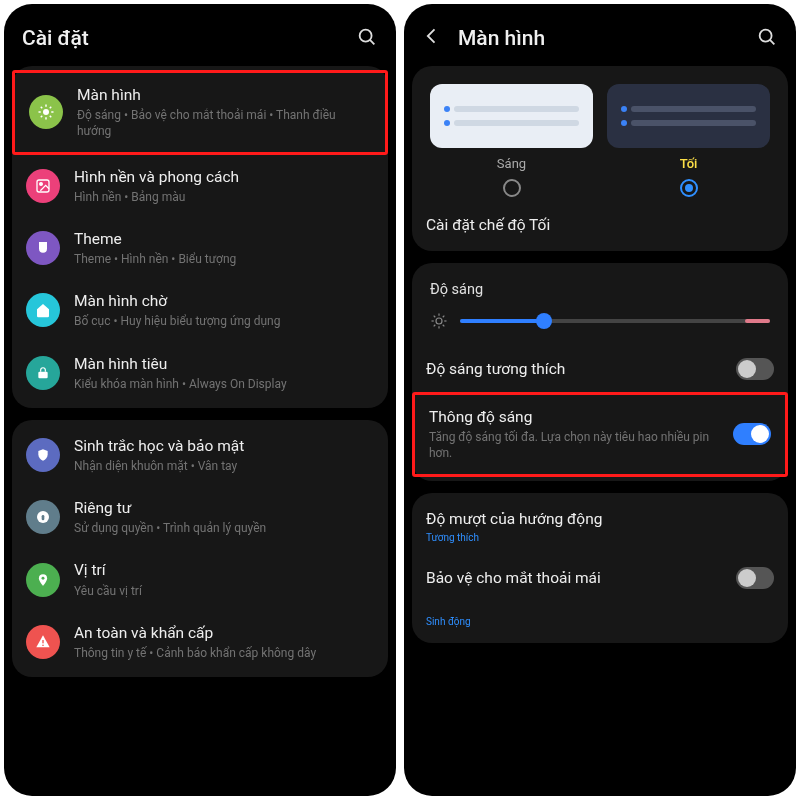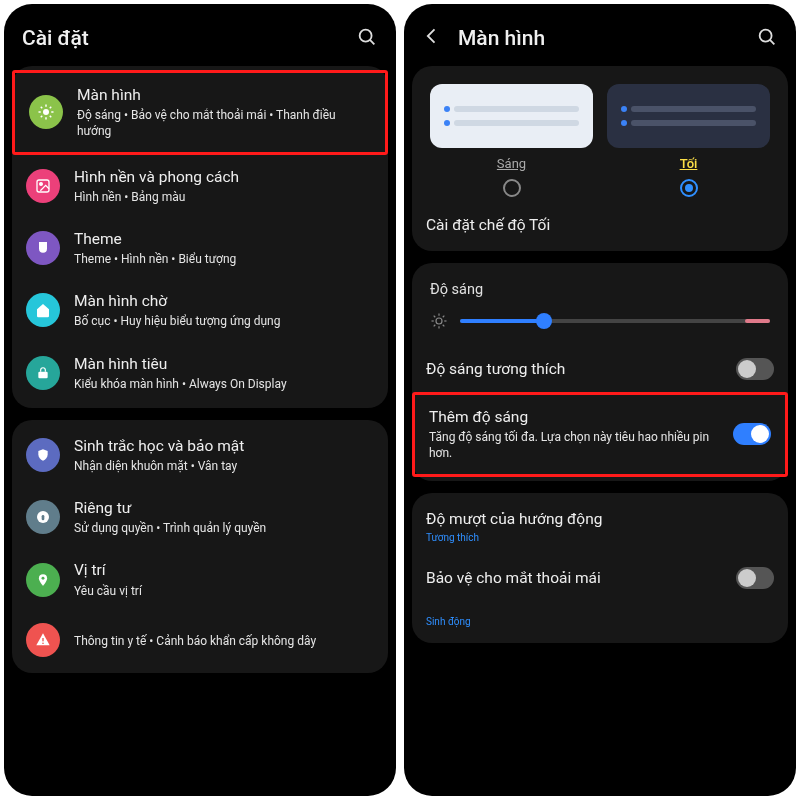--- a/index.html
+++ b/index.html
@@ -49,21 +49,21 @@
   }
   .row-icon {
     width: 34px; height: 34px;
     border-radius: 50%;
     display: flex; align-items: center; justify-content: center;
     margin-right: 14px;
     flex-shrink: 0;
   }
   .row-text { flex: 1; min-width: 0; }
   .row-title { font-size: 15.5px; color: #eee; line-height: 1.3; }
-  .row-sub { font-size: 12px; color: #e5e5e5; line-height: 1.35; margin-top: 2px; }
+  .row-sub { font-size: 12px; color: #737373; line-height: 1.35; margin-top: 2px; }
   .row-sub-blue { font-size: 10px; color: #2f8fff; margin-top: 3px; }
   .highlight {
     border: 3px solid #ff1a1a;
     border-radius: 3px;
   }
   .section-label {
     font-size: 14.5px; color: #e0e0e0;
     padding: 14px 18px 10px;
   }
   .toggle {
@@ -85,21 +85,21 @@
   .theme-tile {
     height: 64px; border-radius: 12px;
     display:flex; flex-direction:column; justify-content:center; gap:6px;
     padding: 0 14px;
   }
   .tile-light { background: #e9eef5; }
   .tile-dark  { background: #2a3042; }
   .bar { height: 8px; border-radius: 4px; display:flex; align-items:center; gap:4px;}
   .dot { width:6px;height:6px;border-radius:50%;background:#3b82f6;}
   .line { flex:1; height:6px; border-radius:3px;}
-  .theme-label { font-size: 13px; margin-top: 8px; color: #aaa; text-decoration: underline; }
+  .theme-label { font-size: 13px; margin-top: 8px; color: #aaa; }
   .theme-label.active { color: #fde047; font-weight:500;}
   .radio {
     width: 18px; height: 18px; border-radius: 50%;
     border: 2px solid #888; margin: 8px auto 0;
   }
   .radio.active { border-color: #2f8fff; position: relative; }
   .radio.active::after {
     content:''; position:absolute; inset:3px; background:#2f8fff; border-radius:50%;
   }
   .slider-row {
@@ -245,20 +245,21 @@
         </div>
         <div class="row">
           <div class="row-icon" style="background:#ef5350">
             <svg width="16" height="16" viewBox="0 0 24 24" fill="#fff">
               <path d="M12 2l10 18H2z"></path>
               <rect x="11" y="9" width="2" height="5" fill="#ef5350"></rect>
               <rect x="11" y="16" width="2" height="2" fill="#ef5350"></rect>
             </svg>
           </div>
           <div class="row-text">
+            <div class="row-title">An toàn và khẩn cấp</div>
             <div class="row-sub">Thông tin y tế • Cảnh báo khẩn cấp không dây</div>
           </div>
         </div>
       </div>
     </div>
 </div>
 
 <div class="phone">
   <div class="header">
     <span class="header-back">
@@ -339,21 +340,21 @@
         </div>
       </div>
       <div class="row">
         <div class="row-text">
             <div class="row-title">Độ sáng tương thích</div>
           </div>
         <div class="toggle off"></div>
       </div>
       <div class="row highlight">
         <div class="row-text">
-          <div class="row-title">Thêm độ sáng</div>
+          <div class="row-title">Thông độ sáng</div>
           <div class="row-sub">Tăng độ sáng tối đa. Lựa chọn này tiêu hao nhiều pin hơn.</div>
         </div>
         <div class="toggle on"></div>
       </div>
     </div>
 
     <div class="card">
       <div class="row">
         <div class="row-text">
           <div class="row-title">Độ mượt của hướng động</div>

